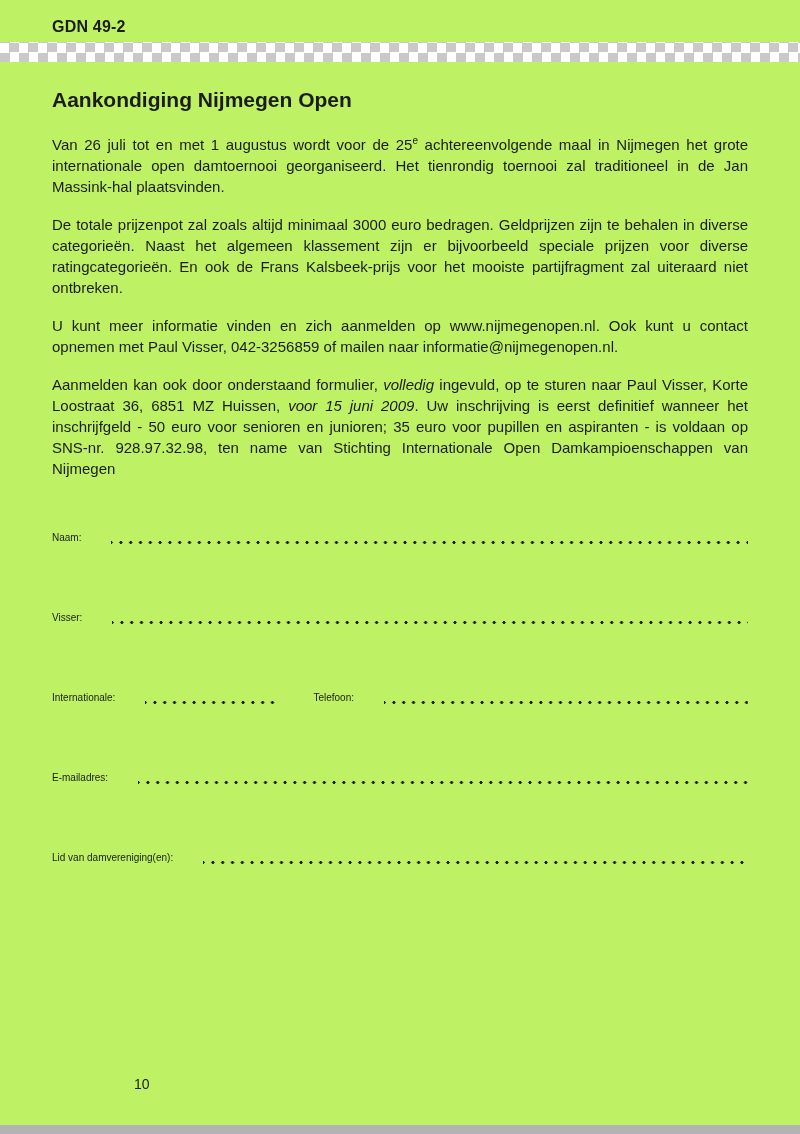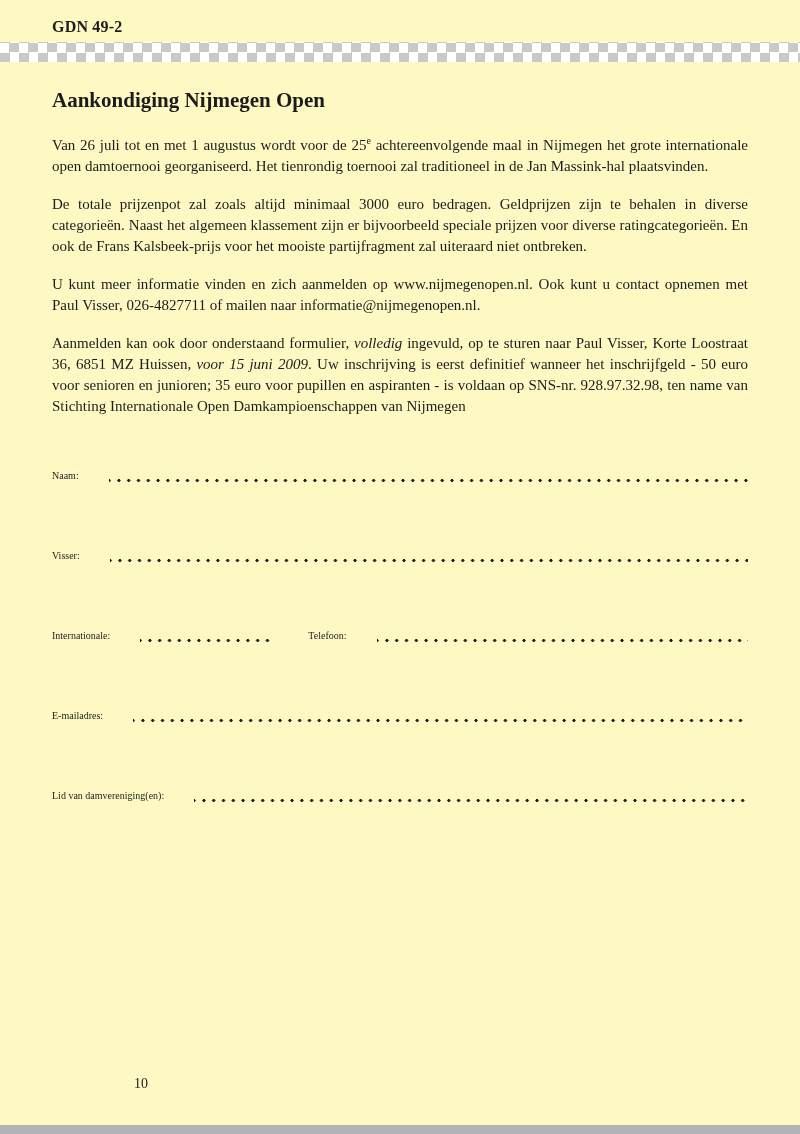--- a/index.html
+++ b/index.html
@@ -1,20 +1,20 @@
 <!DOCTYPE html>
 <html><head>
 <meta charset="utf-8">
 <style>
   html,body{margin:0;padding:0;background:#ffffff;}
   .page{
     position:relative;
     width:800px;height:1134px;
-    background:#fef9c3;
-    font-family:Liberation Serif, serif;
+    background:#bef264;
+    font-family:Liberation Sans, sans-serif;
     color:var(--text,#1c1c1c);
     overflow:hidden;
   }
   .header{
     position:absolute;left:52px;top:18px;
     font-size:16px;font-weight:bold;letter-spacing:0.2px;
   }
   .checker-band{
     position:absolute;left:0;top:42px;width:800px;height:20px;
     background-image:conic-gradient(var(--checker,#c9c9c9) 0 25%, #ffffff 0 50%, var(--checker,#c9c9c9) 0 75%, #ffffff 0);
@@ -73,21 +73,21 @@
     <span>GDN 49-2</span>
   </div>
 
   <div class="checker-band"></div>
 
   <div class="content">
     <h1 class="title">Aankondiging Nijmegen Open</h1>
     <div class="body-text" id="paragraphs">
         <p><span>Van 26 juli tot en met 1 augustus wordt voor de 25</span><span class="sup">e</span><span> achtereenvolgende maal in Nijmegen het grote internationale open damtoernooi georganiseerd. Het tienrondig toernooi zal traditioneel in de Jan Massink-hal plaatsvinden.</span></p>
         <p><span>De totale prijzenpot zal zoals altijd minimaal 3000 euro bedragen. Geldprijzen zijn te behalen in diverse categorieën. Naast het algemeen klassement zijn er bijvoorbeeld speciale prijzen voor diverse ratingcategorieën. En ook de Frans Kalsbeek-prijs voor het mooiste partijfragment zal uiteraard niet ontbreken.</span></p>
-        <p><span>U kunt meer informatie vinden en zich aanmelden op www.nijmegenopen.nl. Ook kunt u contact opnemen met Paul Visser, 026-4827711 of mailen naar informatie@nijmegenopen.nl.</span></p>
+        <p><span>U kunt meer informatie vinden en zich aanmelden op www.nijmegenopen.nl. Ook kunt u contact opnemen met Paul Visser, 042-3256859 of mailen naar informatie@nijmegenopen.nl.</span></p>
         <p><span>Aanmelden kan ook door onderstaand formulier, </span><span class="italic">volledig</span><span> ingevuld, op te sturen naar Paul Visser, Korte Loostraat 36, 6851 MZ Huissen, </span><span class="italic">voor 15 juni 2009</span><span>. Uw inschrijving is eerst definitief wanneer het inschrijfgeld - 50 euro voor senioren en junioren; 35 euro voor pupillen en aspiranten - is voldaan op SNS-nr. 928.97.32.98, ten name van Stichting Internationale Open Damkampioenschappen van Nijmegen</span></p>
       </div>
     <div class="form" id="form">
         <div class="form-row">
           <span class="label">Naam:</span>
           <span class="dots"></span>
         </div>
         <div class="form-row">
           <span class="label">Visser:</span>
           <span class="dots"></span>

